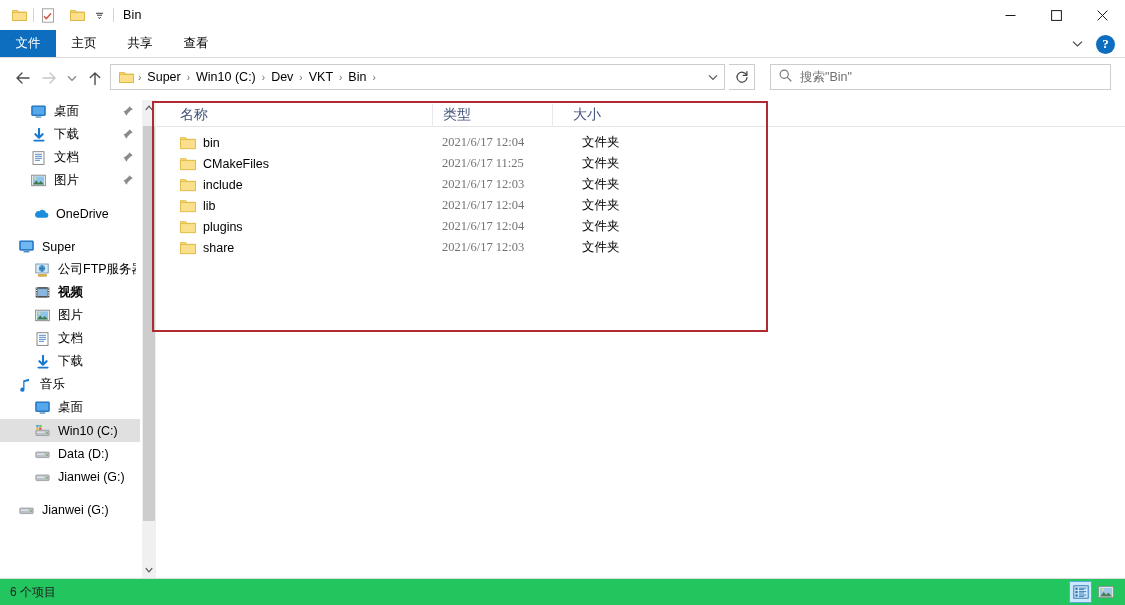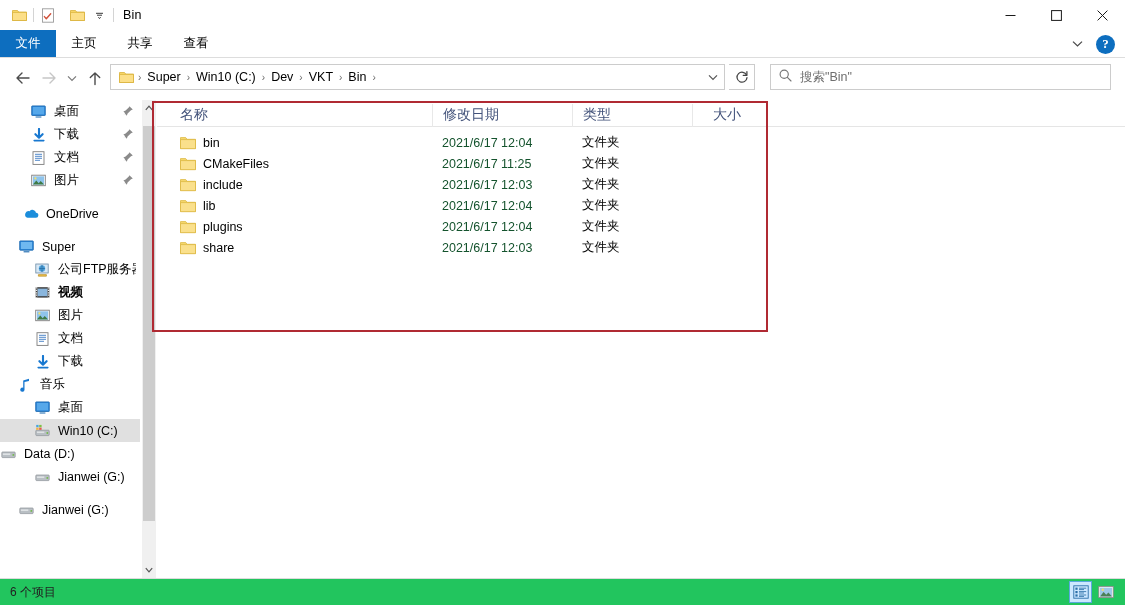--- a/index.html
+++ b/index.html
@@ -148,21 +148,21 @@
   .col-type { width: 120px; }
   .col-size { width: 80px; padding-left: 20px; }
 
   .rows { position: absolute; left: 0; top: 32px; width: 100%; }
   .row {
     height: 21px; display: flex; align-items: center; cursor: default;
     font-size: 12.5px; color: #000;
   }
   .cell { display: flex; align-items: center; height: 21px; }
   .cell-name { width: 275px; padding-left: 23px; gap: 7px; }
-  .cell-date { width: 140px; padding-left: 10px; color: #14532d; }
+  .cell-date { width: 140px; padding-left: 10px; color: #737373; font-family: Liberation Serif, serif; }
   .cell-type { width: 120px; padding-left: 10px; color: #000; }
   .cell-size { width: 80px; padding-left: 10px; }
   .folder-ico { width: 16px; height: 14px; flex: 0 0 16px; }
 
   
   .annot {
     position: absolute; left: 152px; top: 101px; width: 616px; height: 231px;
     border: 2.5px solid #b02a33; pointer-events: none; z-index: 5;
   }
 
@@ -388,21 +388,21 @@
       <span class="side-label">图片</span>
       <span class="pin">
         <svg width="12" height="12" viewBox="0 0 12 12">
             <path d="M7.4 1.2L10.8 4.6 9 5.2l-3.4 3.4-.8 2.2L3 8.8 1.2 10.6l2-2.4L1.4 6.4l2.2-.8L7 2.2z" fill="#8b8b8b"></path>
           </svg>
       </span>
     </div>
 
     <div class="sb-spacer"></div>
 
-    <div class="side-item" style="padding-left:22px;">
+    <div class="side-item" style="padding-left:32px;">
       <span class="side-icon">
         <svg width="16" height="11" viewBox="0 0 16 11">
             <path d="M4.6 9.8h8.1a2.5 2.5 0 0 0 .3-5A3.6 3.6 0 0 0 6.6 3.2 2.9 2.9 0 0 0 4.6 9.8z" fill="#1b8ddb"></path>
           </svg>
       </span>
       <span class="side-label">OneDrive</span>
     </div>
 
     <div class="sb-spacer"></div>
 
@@ -492,21 +492,21 @@
             <rect x="1.9" y="7.6" width="7.4" height="1.2" fill="#e8eaec"></rect>
             <circle cx="12.3" cy="9" r="0.9" fill="#6fb847"></circle>
             <rect x="1.2" y="0.9" width="2.4" height="2.4" fill="#4aa3e0"></rect>
             <rect x="4.2" y="0.9" width="2.4" height="2.4" fill="#7fc242"></rect>
             <rect x="1.2" y="3.7" width="2.4" height="2.1" fill="#f3b23c"></rect>
             <rect x="4.2" y="3.7" width="2.4" height="2.1" fill="#e5564c"></rect>
           </svg>
       </span>
       <span class="side-label">Win10 (C:)</span>
     </div>
-    <div class="side-item" style="">
+    <div class="side-item" style="padding-left:34px;">
       <span class="side-icon">
         <svg width="15" height="13" viewBox="0 0 15 13">
             <rect x="0.8" y="5" width="13.4" height="5.6" rx="0.8" fill="#b9bfc4" stroke="#8b9196" stroke-width="0.7"></rect>
             <rect x="1.9" y="6.5" width="7.4" height="1.3" fill="#e8eaec"></rect>
             <circle cx="12.3" cy="7.9" r="0.9" fill="#6fb847"></circle>
           </svg>
       </span>
       <span class="side-label">Data (D:)</span>
     </div>
     <div class="side-item" style="padding-left:34px;">
@@ -546,23 +546,20 @@
           <path d="M0.8 1.2L4 4.8l3.2-3.6" fill="none" stroke="#555" stroke-width="1.2"></path>
         </svg>
     </div>
   </div>
 
   <div class="filepane">
 
     <div class="col-header">
       <div class="col col-name">
         <span>名称</span>
-      </div>
-      <div class="col col-date">
-        <span>修改日期</span>
       </div>
       <div class="col col-type">
         <span>类型</span>
       </div>
       <div class="col col-size">
         <span>大小</span>
       </div>
     </div>
 
     <div class="rows">

